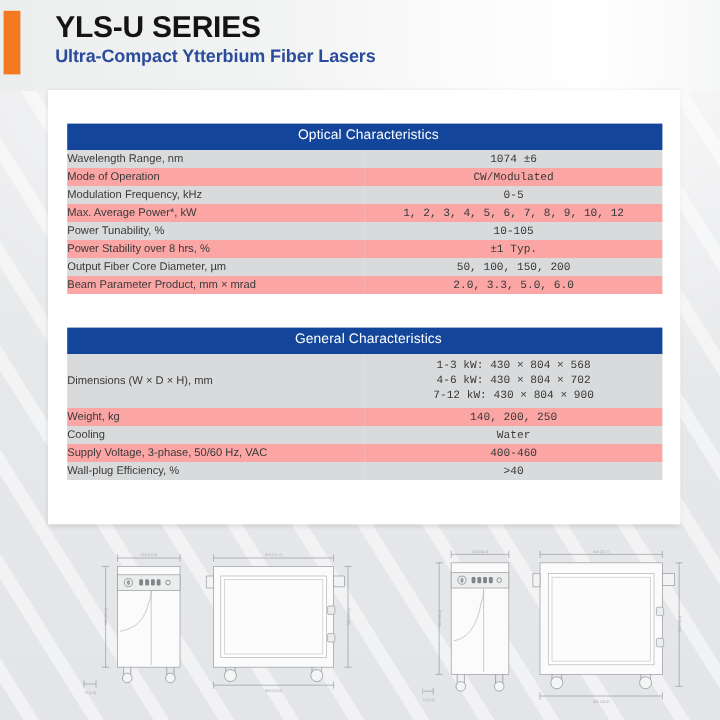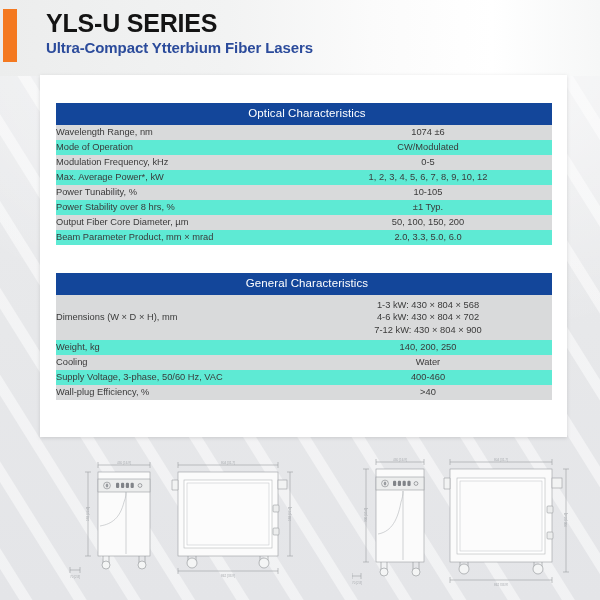--- a/index.html
+++ b/index.html
@@ -84,23 +84,24 @@
   }
   .spec-table .lbl{
     width:253px;
     padding-right:12px;
     box-sizing:border-box;
   }
   .spec-table .val{
     text-align:center;
     padding-left:0px;
     box-sizing:border-box;
+    font-family:Liberation Mono, monospace;
   }
   .spec-table tr.shade td{background:#d9dadb;}
-  .spec-table tr.plain td{background:#5eead4;}
+  .spec-table tr.plain td{background:#fca5a5;}
   .spec-table tr.tall td{height:45px;}
   .spec-table .val .ml{display:block;line-height:12.5px;}
 
   
   #drawings{position:absolute;left:0;top:440px;width:600px;height:160px;}
   .dwg{position:absolute;}
   .dwg svg{display:block;}
 </style>
 </head>
 <body>

